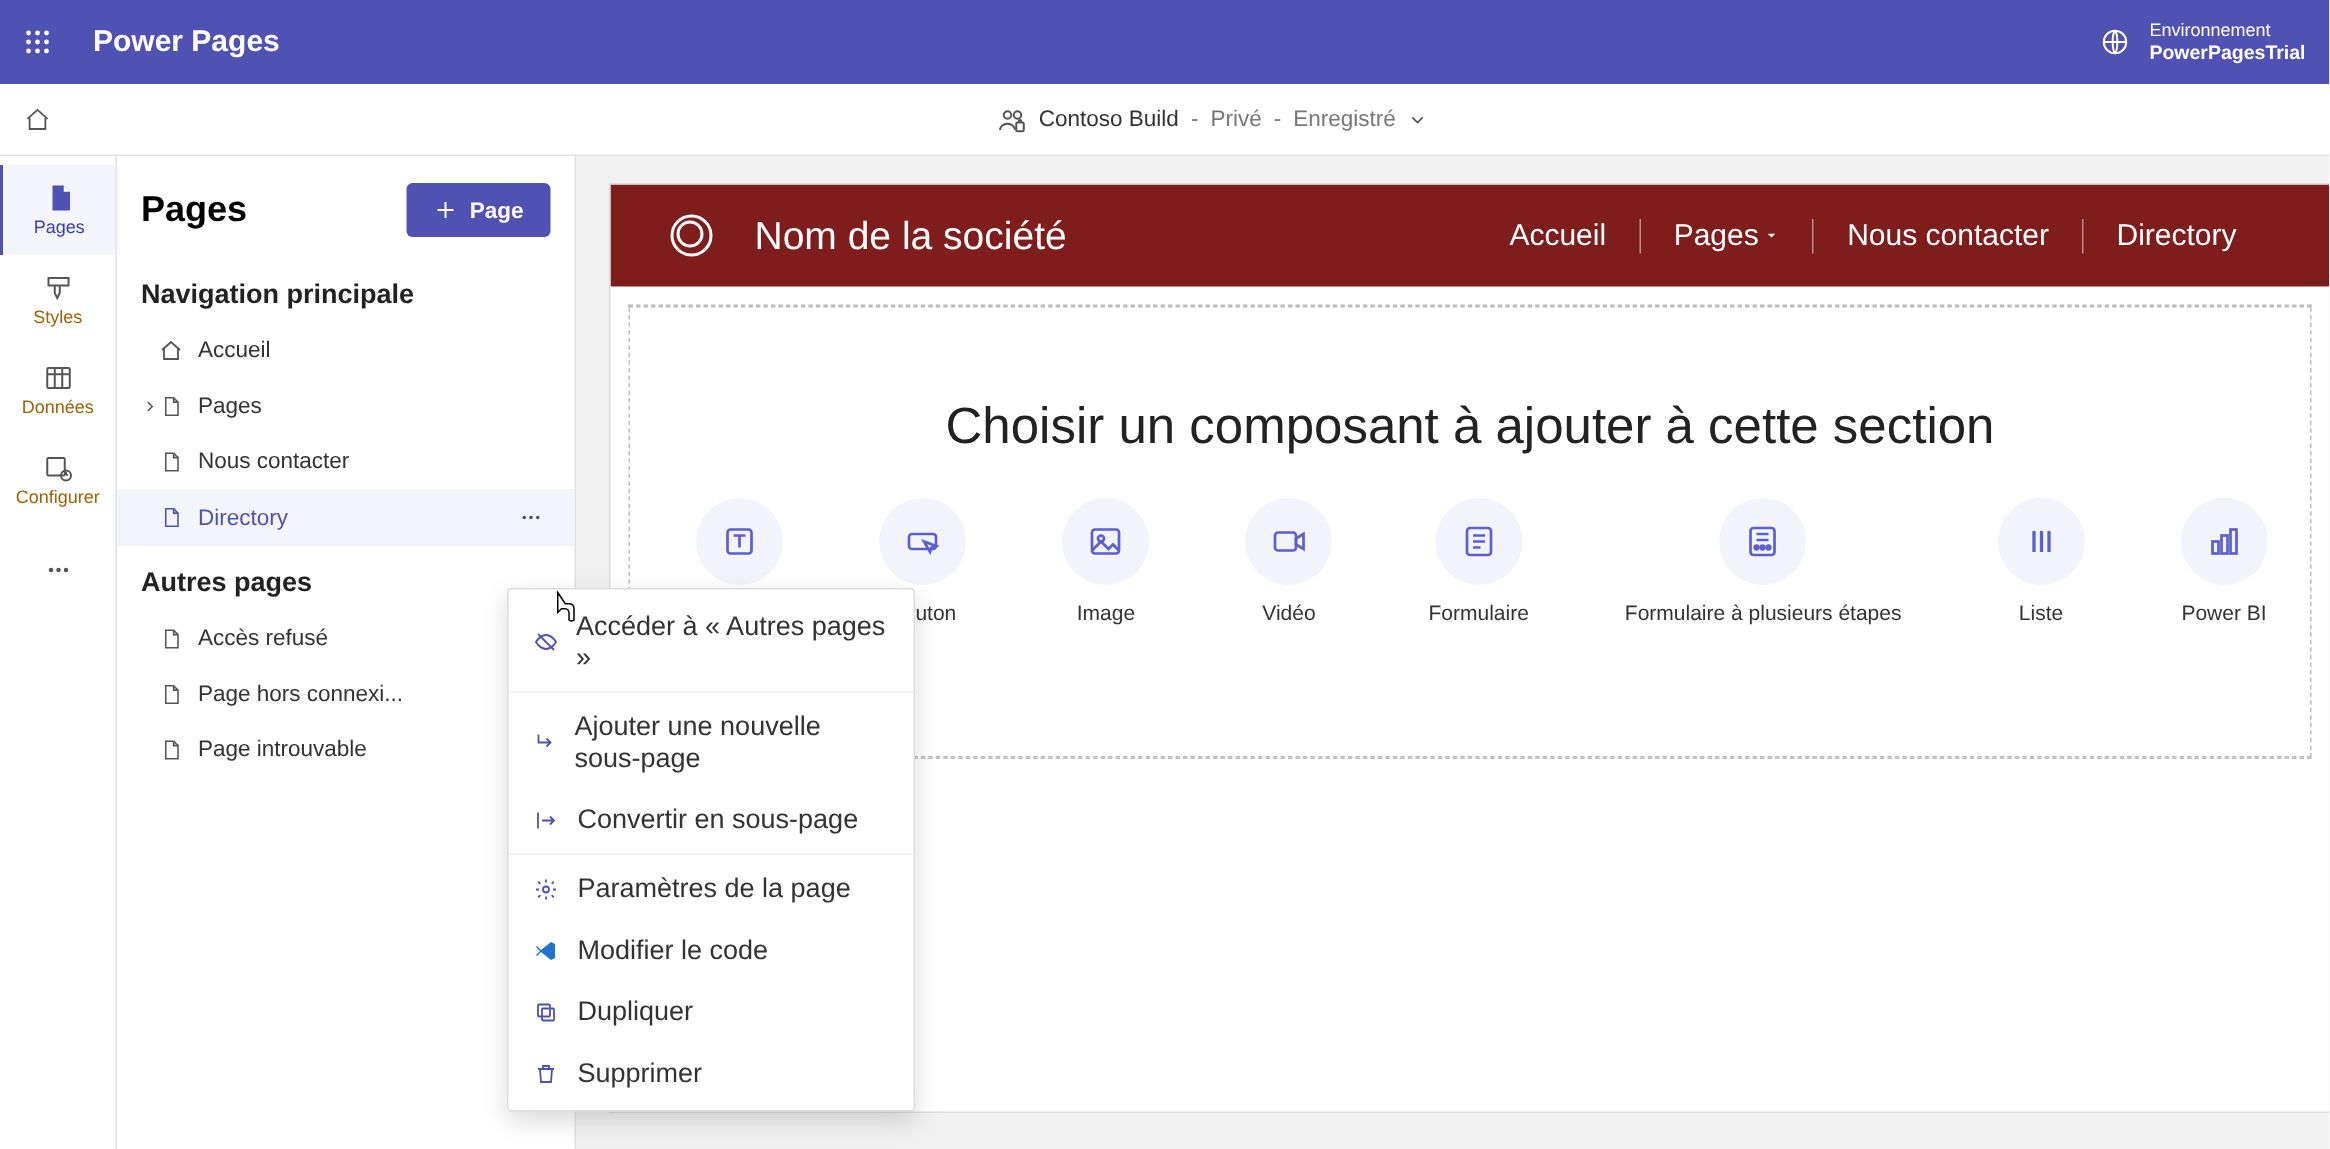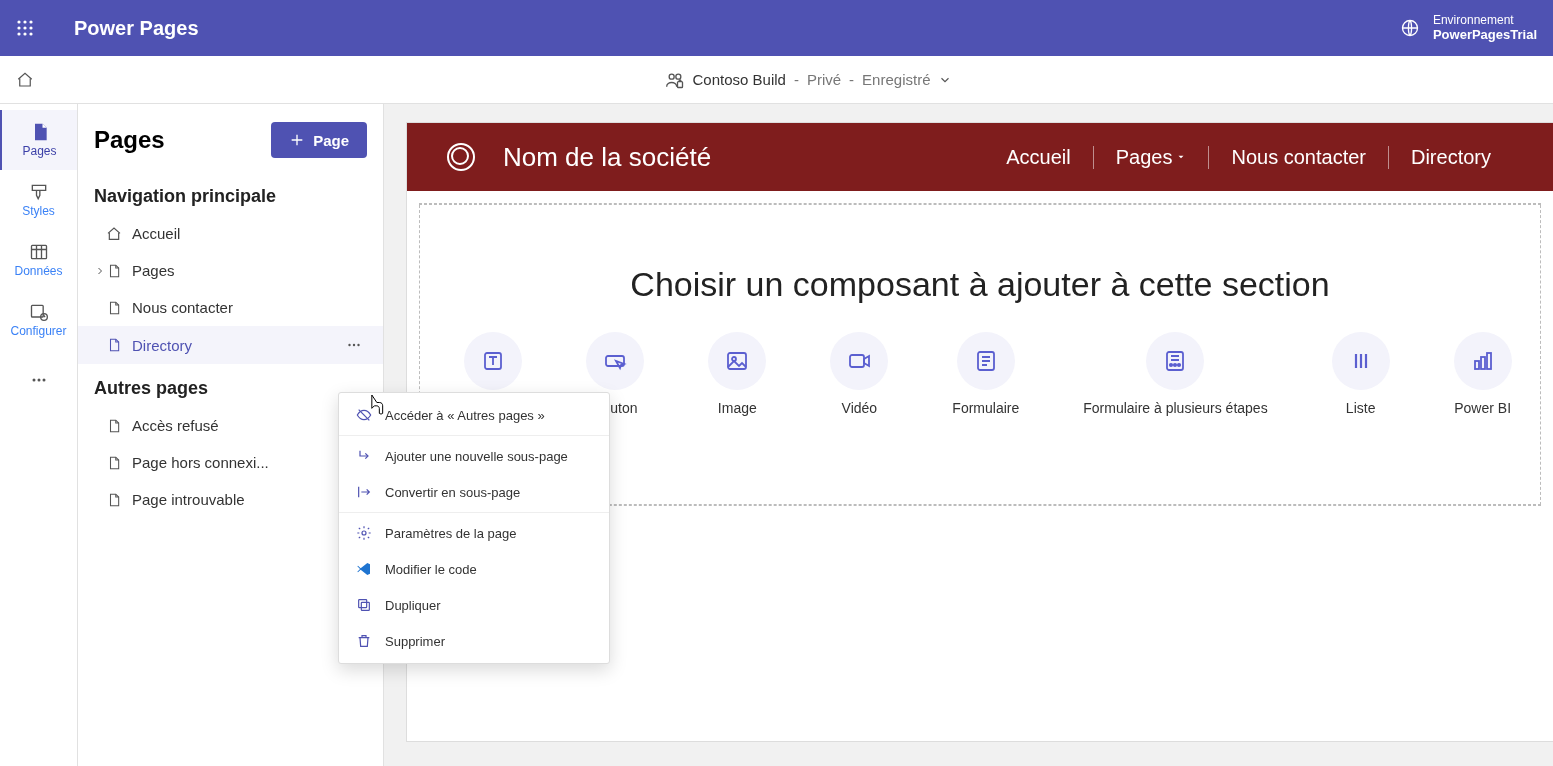--- a/index.html
+++ b/index.html
@@ -1,39 +1,39 @@
 <!DOCTYPE html>
 <html><head>
 <meta charset="utf-8">
 <style>
   * { box-sizing: border-box; margin: 0; padding: 0; font-family: "Segoe UI", -apple-system, sans-serif; }
   body { width: 1553px; height: 766px; overflow: hidden; background: #fff; position: relative; }
 
   
   .top-header { height: 56px; background: #4f52b2; display: flex; align-items: center; color: #fff; padding: 0 16px; justify-content: space-between; }
-  .top-left { display: flex; align-items: center; gap: 40px; }
+  .top-left { display: flex; align-items: center; gap: 28px; }
   .app-title { font-size: 20px; font-weight: 600; }
   .top-right { display: flex; align-items: center; gap: 12px; }
   .env-block { display: flex; align-items: center; gap: 13px; }
   .env-text { display: flex; flex-direction: column; line-height: 1.2; }
   .env-label { font-size: 12px; }
   .env-value { font-size: 13px; font-weight: 600; }
 
   
   .sub-header { height: 48px; display: flex; align-items: center; padding: 0 16px; border-bottom: 1px solid #e1e1e1; }
   .sub-left { width: 64px; display: flex; align-items: center; justify-content: flex-start; }
   .sub-center { flex: 1; display: flex; align-items: center; justify-content: center; gap: 8px; color: #333; font-size: 15px; }
   .sub-center .muted { color: #777; }
 
   
   .main { display: flex; height: calc(766px - 56px - 48px); }
 
   
   .nav-rail { width: 78px; border-right: 1px solid #e1e1e1; display: flex; flex-direction: column; align-items: center; padding-top: 6px; background: #fff; }
-  .nav-item { width: 100%; height: 60px; display: flex; flex-direction: column; align-items: center; justify-content: center; gap: 2px; cursor: pointer; color: #3b82f6; font-size: 12px; }
+  .nav-item { width: 100%; height: 60px; display: flex; flex-direction: column; align-items: center; justify-content: center; gap: 2px; cursor: pointer; color: #a16207; font-size: 12px; }
   .nav-item.active { color: #3b3fa7; background: #f4f4fb; border-left: 2px solid #4f52b2; }
   .nav-icon { font-size: 18px; }
 
   
   .pages-panel { width: 306px; border-right: 1px solid #e1e1e1; display: flex; flex-direction: column; background: #fff; }
   .pages-header { display: flex; align-items: center; justify-content: space-between; padding: 18px 16px 14px 16px; }
   .pages-title { font-size: 24px; font-weight: 700; }
   .page-btn { background: #4f52b2; color: #fff; border: none; border-radius: 4px; height: 36px; padding: 0 18px; display: flex; align-items: center; gap: 8px; font-size: 15px; font-weight: 600; cursor: pointer; }
   .pages-body { flex: 1; overflow: auto; }
   .group-title { padding: 14px 16px 8px 16px; font-size: 18px; font-weight: 700; color: #222; }
@@ -59,21 +59,21 @@
   .comp-row { display: flex; justify-content: center; gap: 48px; padding: 0 20px 60px; flex-wrap: nowrap; }
   .comp { display: flex; flex-direction: column; align-items: center; gap: 10px; cursor: pointer; margin-left: 16px; }
   .comp-circle { width: 58px; height: 58px; border-radius: 50%; background: #f3f3fb; display: flex; align-items: center; justify-content: center; color: #5b5fd0; }
   .comp-circle svg { width: 24px; height: 24px; }
   .comp-label { font-size: 14px; color: #333; white-space: nowrap; }
   .comp.wide .comp-label { white-space: nowrap; }
   .divider-line { border-top: 1px dashed #bcbcbc; margin: 0 0; }
 
   
   .context-menu { position: absolute; left: 338px; top: 392px; width: 272px; background: #fff; border: 1px solid #ddd; border-radius: 3px; box-shadow: 0 6px 18px rgba(0,0,0,0.15); z-index: 100; padding: 4px 0; }
-  .ctx-item { display: flex; align-items: flex-end; gap: 12px; padding: 10px 16px; font-size: 13px; color: #333; cursor: pointer; }
+  .ctx-item { display: flex; align-items: center; gap: 12px; padding: 10px 16px; font-size: 18px; color: #333; cursor: pointer; }
   .ctx-icon { width: 18px; display: inline-flex; justify-content: center; color: #4f52b2; }
   .ctx-sep { height: 1px; background: #eee; margin: 2px 0; }
 
   
   .cursor-ptr { position: absolute; left: 366px; top: 393px; z-index: 200; font-size: 18px; color: #000; pointer-events: none; }
 
   svg { display: block; }
 </style>
 </head>
 <body>

